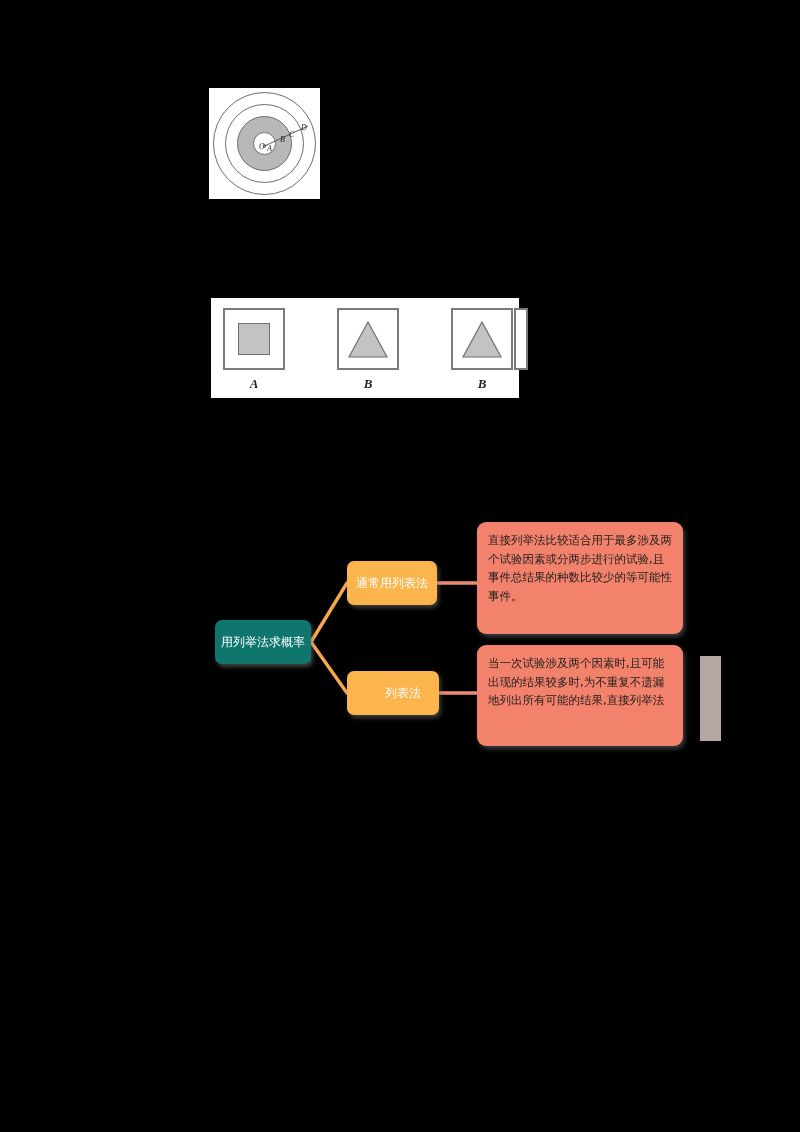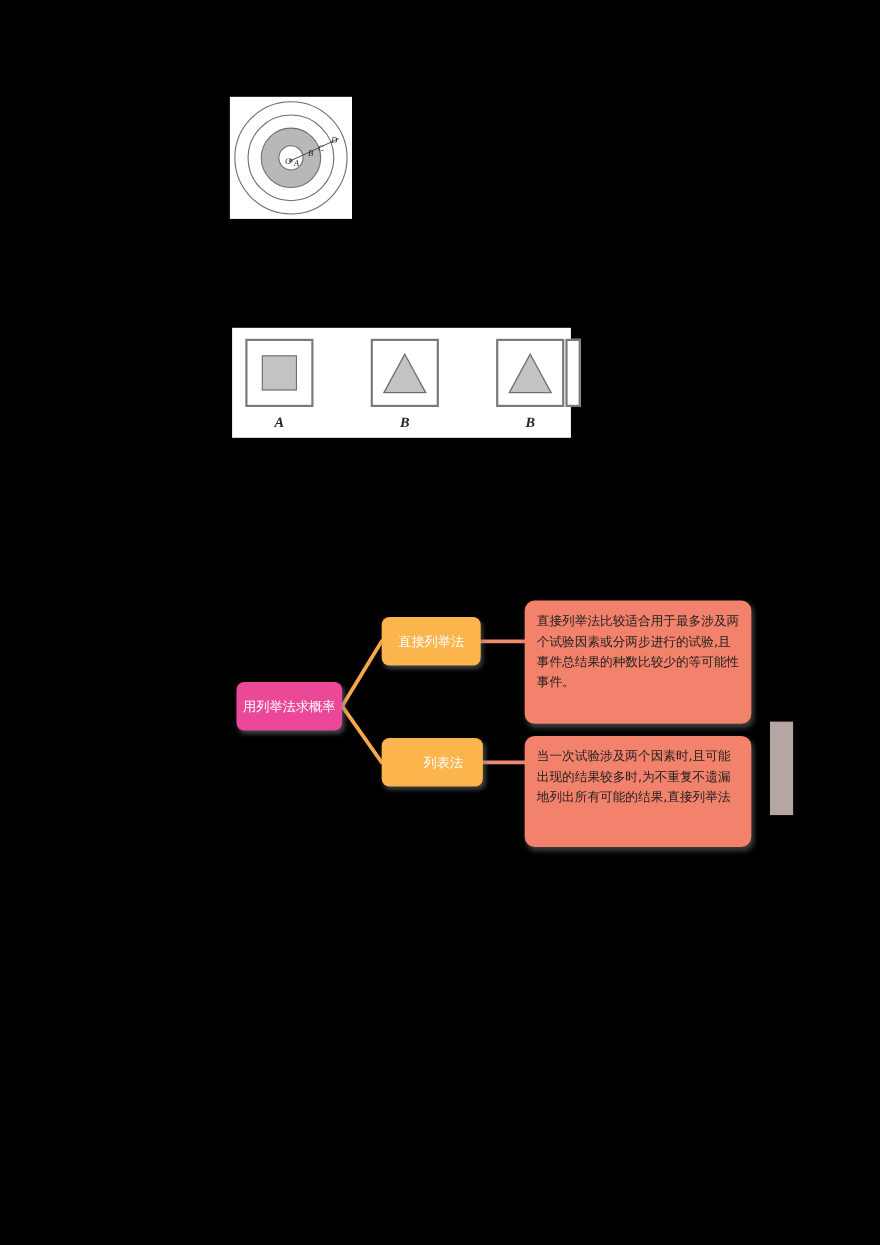--- a/index.html
+++ b/index.html
@@ -145,21 +145,21 @@
     text-align: center;
     color: #ffffff;
     font-family: "DejaVu Sans", sans-serif;
   }
 
   #node-root {
     left: 215px;
     top: 620px;
     width: 96px;
     height: 44px;
-    background: #ec4899;
+    background: #0f766e;
     border-radius: 7px;
     font-size: 12px;
     line-height: 1.35;
     padding: 2px 6px;
     box-shadow: 2px 3px 4px rgba(120,120,120,0.55);
   }
 
   .node-branch {
     background: #fcb44d;
     border-radius: 7px;
@@ -184,21 +184,20 @@
     background: #f2826b;
     border-radius: 9px;
     font-size: 11.5px;
     line-height: 1.62;
     color: #1d1d1d;
     text-align: left;
     justify-content: flex-start;
     align-items: flex-start;
     padding: 9px 11px;
     box-shadow: 2px 3px 5px rgba(120,120,120,0.5);
-    margin-top: 24px;
   }
   #node-leaf-1 {
     left: 477px;
     top: 522px;
     width: 206px;
     height: 112px;
   }
   #node-leaf-2 {
     left: 477px;
     top: 645px;
@@ -269,21 +268,21 @@
     <path d="M 311 642 L 347 693" stroke="#f7a84a" stroke-width="3.4" fill="none" stroke-linecap="round"></path>
 
     <path d="M 437 583 L 477 583" stroke="#ef8a73" stroke-width="3.4" fill="none" stroke-linecap="round"></path>
 
     <path d="M 437 693 L 477 693" stroke="#ef8a73" stroke-width="3.4" fill="none" stroke-linecap="round"></path>
   </svg>
 </div>
 
 <div class="node" id="node-root">用列举法求概率</div>
 
-<div class="node node-branch" id="node-branch-1">直接列举法</div>
+<div class="node node-branch" id="node-branch-1">通常用列表法</div>
 
 <div class="node node-branch" id="node-branch-2">列表法</div>
 
 <div class="node node-leaf" id="node-leaf-1">直接列举法比较适合用于最多涉及两个试验因素或分两步进行的试验,且事件总结果的种数比较少的等可能性事件。</div>
 
 <div class="node node-leaf" id="node-leaf-2">当一次试验涉及两个因素时,且可能出现的结果较多时,为不重复不遗漏地列出所有可能的结果,直接列举法</div>
 
 <div id="artifact-block"></div>
 
 </body></html>

